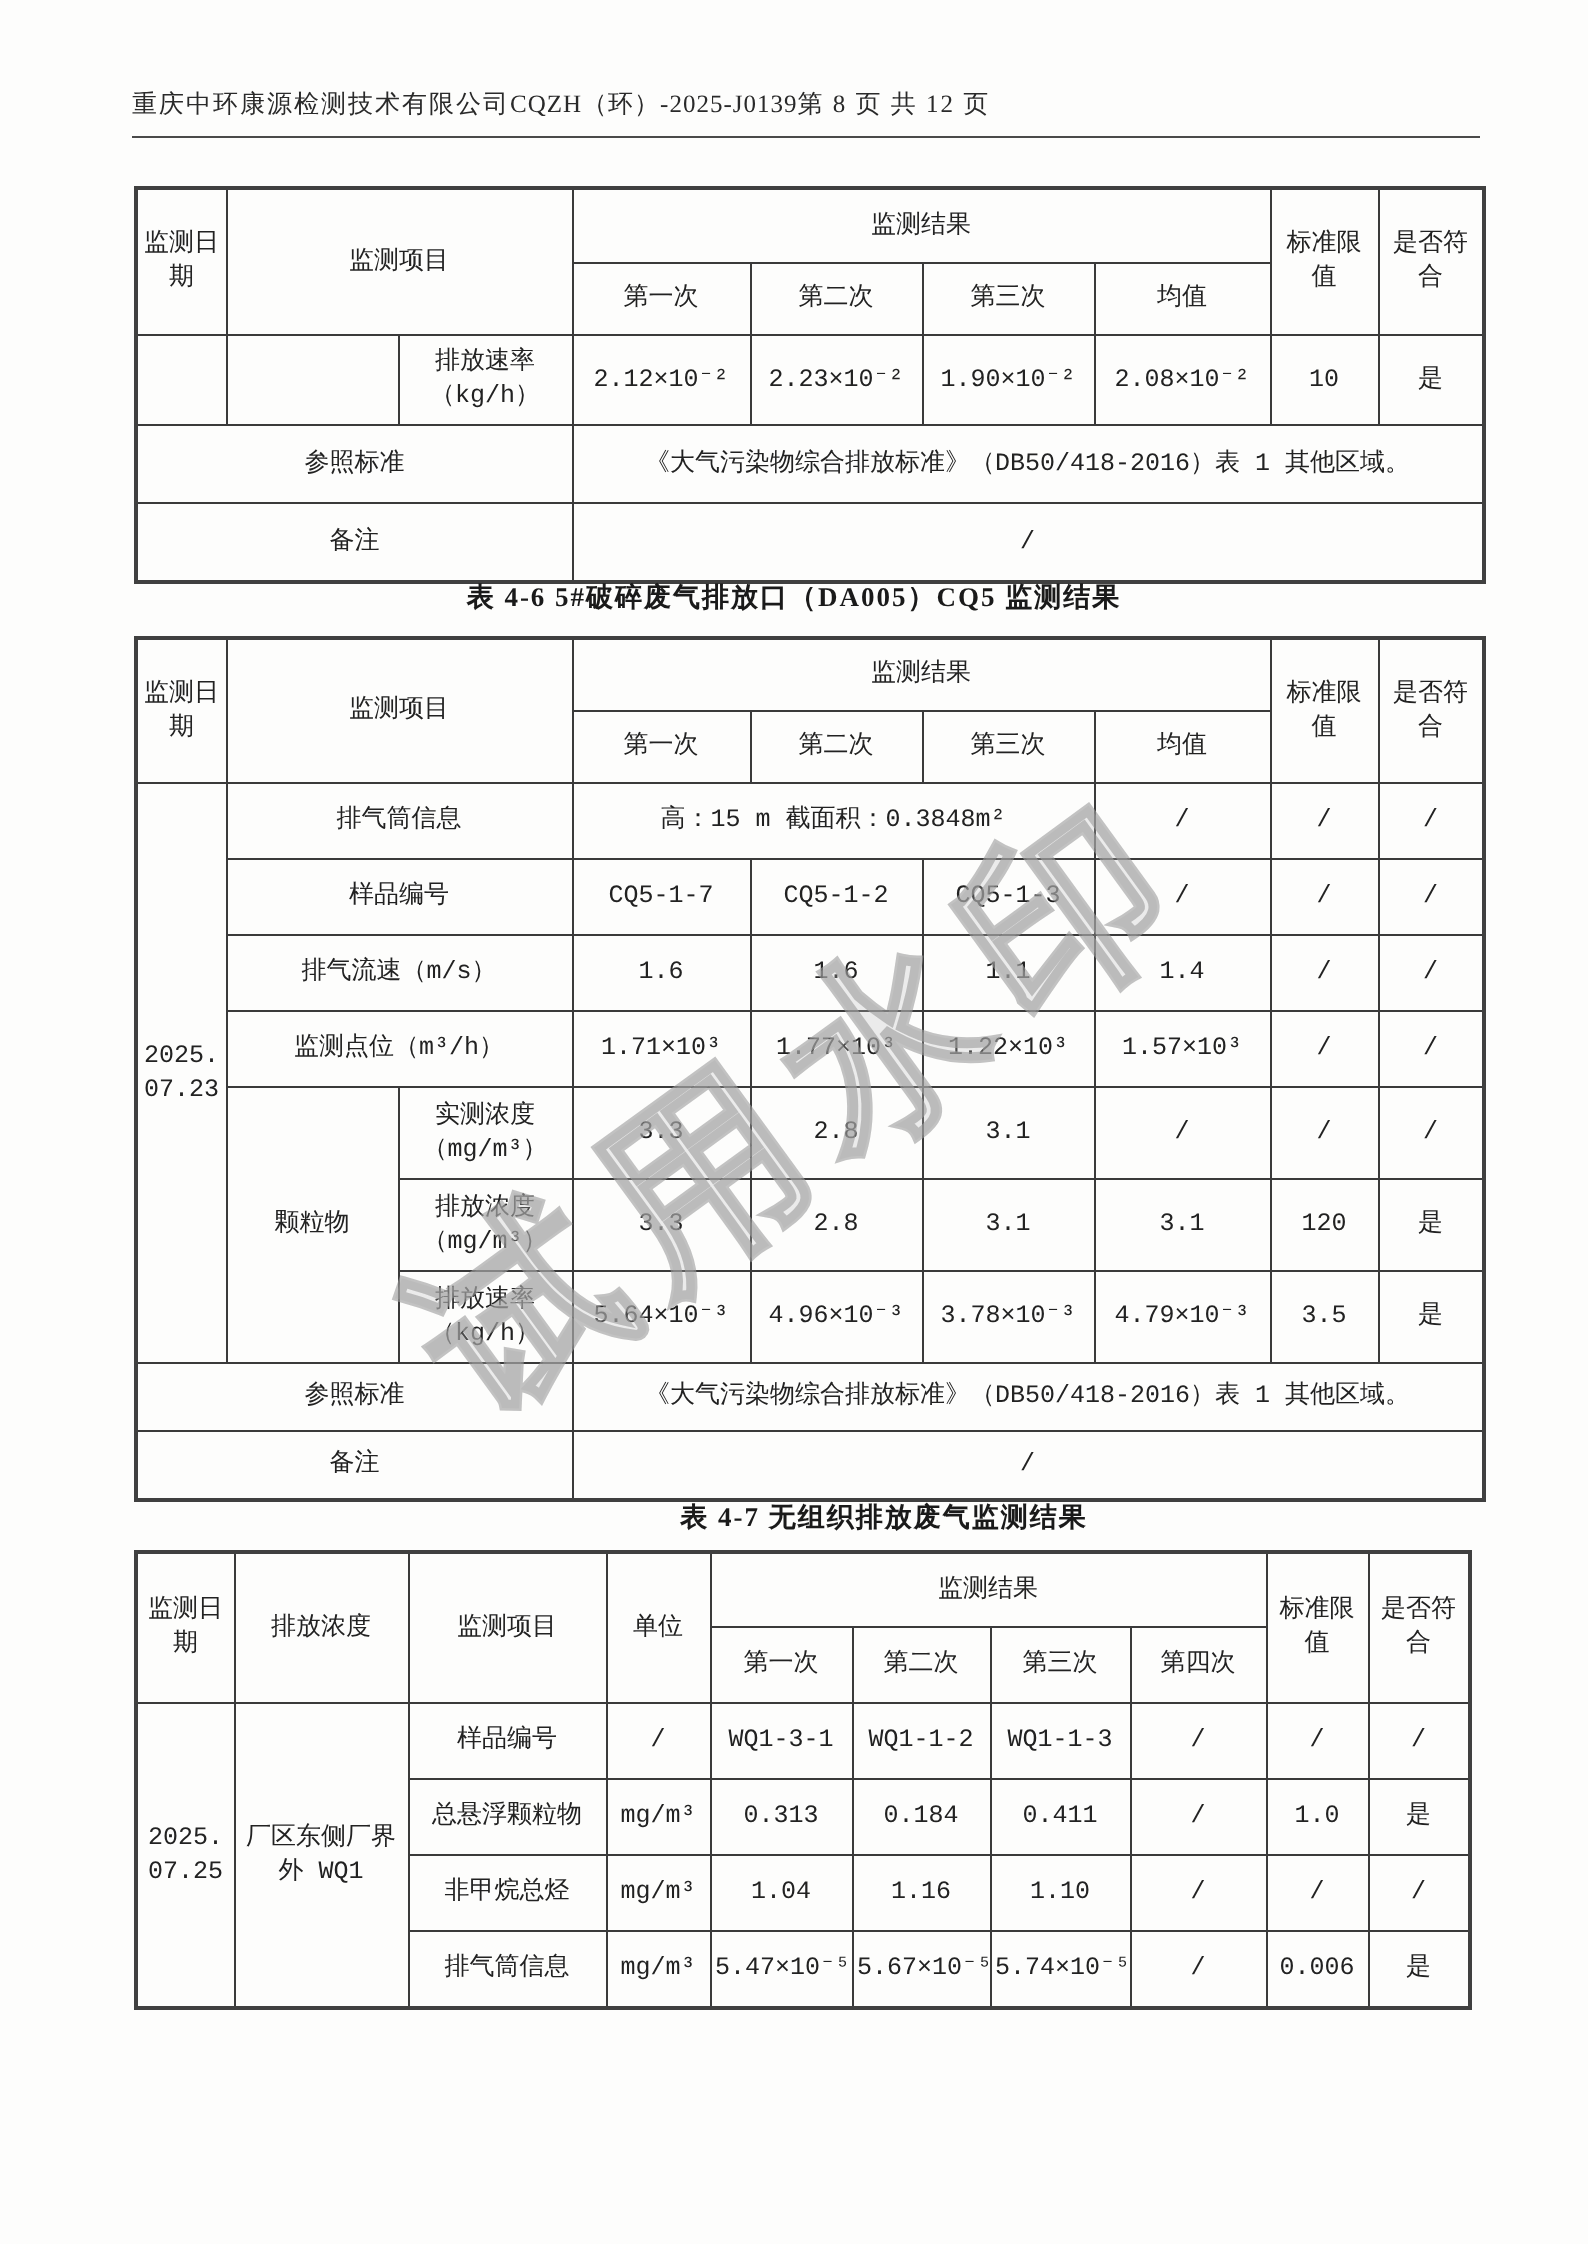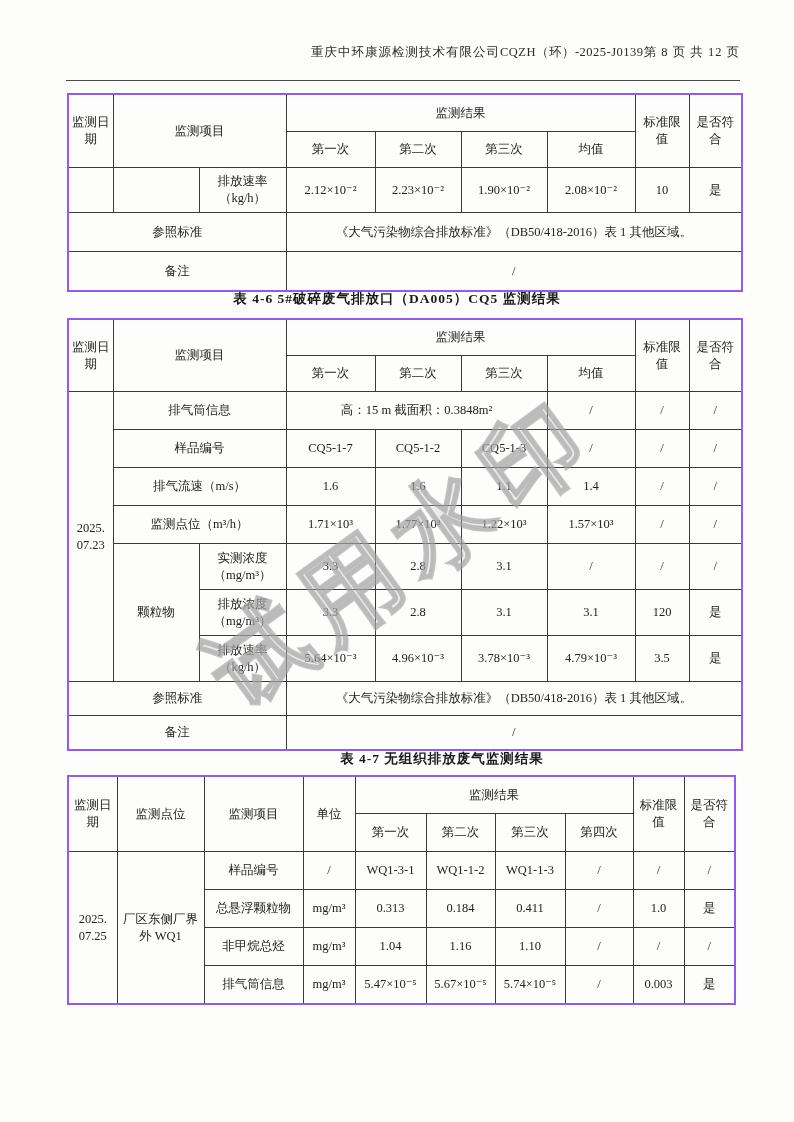--- a/index.html
+++ b/index.html
@@ -7,39 +7,39 @@
     position:relative;
     width:794px;height:1122px;
     background:#fdfdfc;
     font-family:"Liberation Serif","DejaVu Serif",serif;
     color:#1e1e1e;
     overflow:hidden;
   }
   
   .doc-header{
     position:absolute;left:66px;top:44px;width:674px;
-    display:flex;justify-content:flex-end;align-items:flex-end;
+    display:flex;justify-content:flex-start;align-items:flex-end;
     font-size:12.5px;letter-spacing:1px;color:#2a2a2a;
-    padding-bottom:19px;border-bottom:1.6px solid #4a4a4a;
+    padding-bottom:7px;border-bottom:1.6px solid #4a4a4a;
   }
   .doc-header .mid{letter-spacing:0.5px;}
   
   table.rpt{
     border-collapse:collapse;table-layout:fixed;
     position:absolute;left:67px;
     background:transparent;
   }
   table.rpt td{
     border:1px solid #3a3a3a;
     text-align:center;vertical-align:middle;
     font-size:12.5px;line-height:1.35;
     padding:1px 2px;color:#222;
     overflow:hidden;
   }
-  table.rpt{border:2px solid #8b5cf6;}
+  table.rpt{border:2px solid #404040;font-family:Liberation Mono, monospace;}
   .t1{top:93px;width:674px;}
   .t46{top:318px;width:674px;}
   .t47{top:775px;width:667px;}
   .ttl{
     position:absolute;left:0;width:794px;text-align:center;
     font-weight:bold;font-size:13.5px;color:#1a1a1a;letter-spacing:1px;
   }
   .ttl46{top:290px;}
   .ttl47{top:750px;padding-left:45px;}
   
@@ -236,21 +236,21 @@
         <col style="width:71px">
         <col style="width:69px">
       <col style="width:70px">
         <col style="width:68px">
         <col style="width:51px">
         <col style="width:51px">
     </colgroup>
     <tbody>
         <tr class="h36">
       <td rowspan="2">监测日期</td>
-      <td rowspan="2">监测点位</td>
+      <td rowspan="2">排放浓度</td>
       <td rowspan="2">监测项目</td>
       <td rowspan="2">单位</td>
       <td colspan="4">监测结果</td>
       <td rowspan="2">标准限值</td>
       <td rowspan="2">是否符合</td>
     </tr>
     <tr class="h37">
       <td>第一次</td>
       <td>第二次</td>
       <td>第三次</td>
@@ -291,21 +291,21 @@
       <td>/</td>
       <td>/</td>
     </tr>
     <tr class="h37">
       <td>排气筒信息</td>
       <td>mg/m³</td>
       <td>5.47×10⁻⁵</td>
       <td>5.67×10⁻⁵</td>
       <td>5.74×10⁻⁵</td>
       <td>/</td>
-      <td>0.003</td>
+      <td>0.006</td>
       <td>是</td>
     </tr>
   </tbody>
     </table>
 
   <div class="watermark">试用水印</div>
 
 </div>
 
 </body></html>

